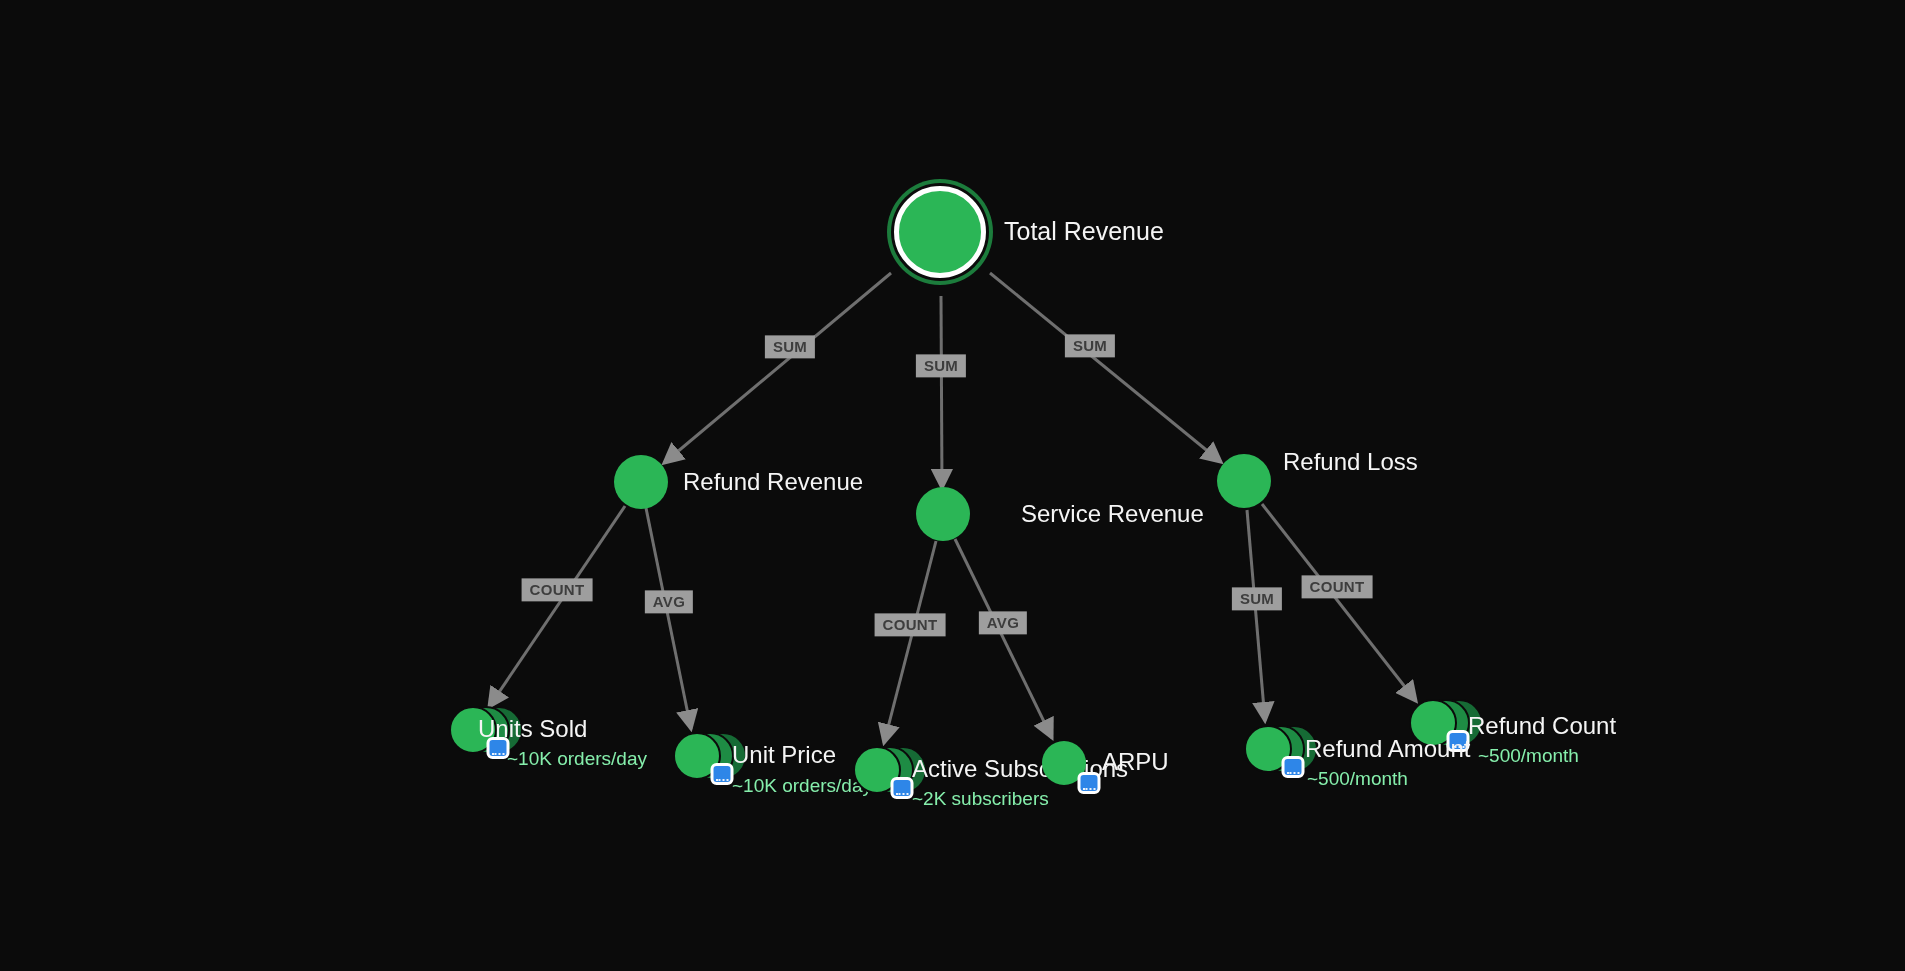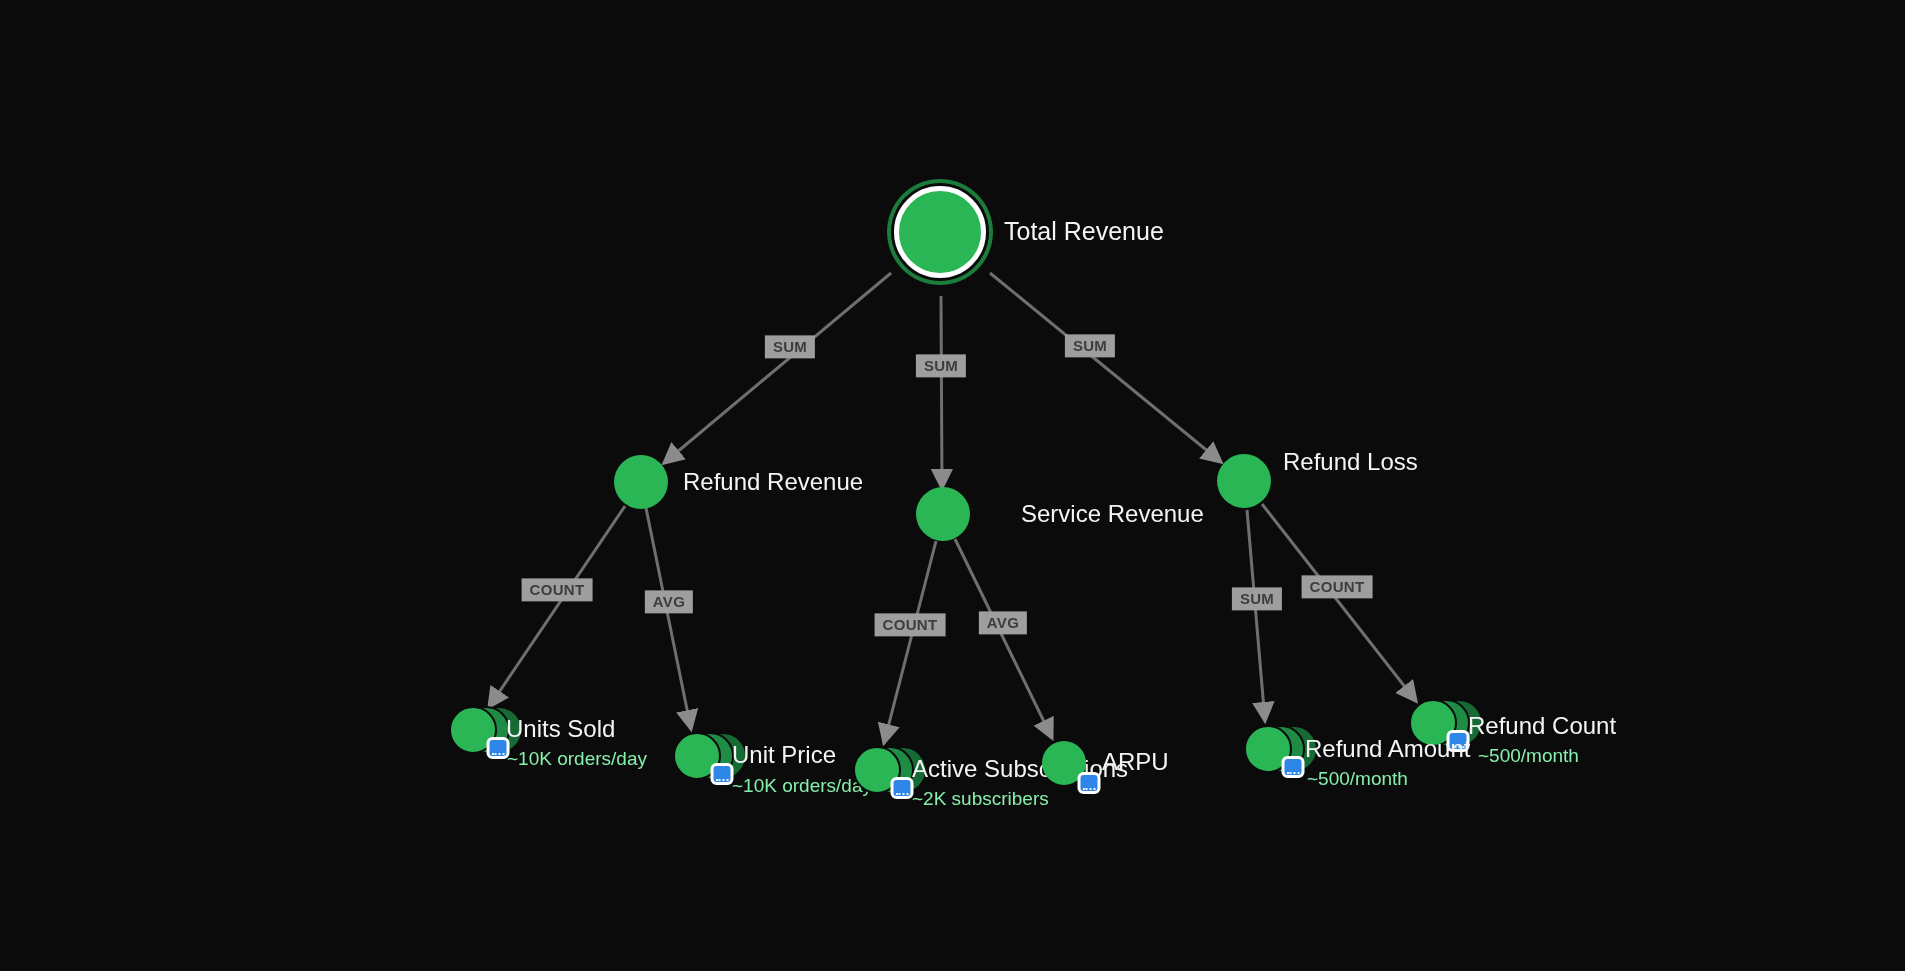--- a/index.html
+++ b/index.html
@@ -106,21 +106,21 @@
     <span class="nlabel" style="left:1283px; top:462px;">Refund Loss</span>
   </div>
 
   <div>
     <span class="node-circle leaf-back" style="left:499px; top:730px;"></span>
     <span class="node-circle leaf-mid" style="left:486px; top:730px;"></span>
     <span class="node-circle leaf-front" style="left:473px; top:730px;"></span>
     <span class="badge" style="left:498px; top:748px;">
         <span class="dots"></span>
       </span>
-    <span class="nlabel" style="left:506px; top:729px;text-align:center;">Units Sold</span>
+    <span class="nlabel" style="left:478px; top:729px;text-align:center;">Units Sold</span>
     <span class="nsub" style="left:507px; top:758px;">~10K orders/day</span>
   </div>
 
   <div>
     <span class="node-circle leaf-back" style="left:723px; top:756px;"></span>
     <span class="node-circle leaf-mid" style="left:710px; top:756px;"></span>
     <span class="node-circle leaf-front" style="left:697px; top:756px;"></span>
     <span class="badge" style="left:722px; top:774px;">
         <span class="dots"></span>
       </span>

